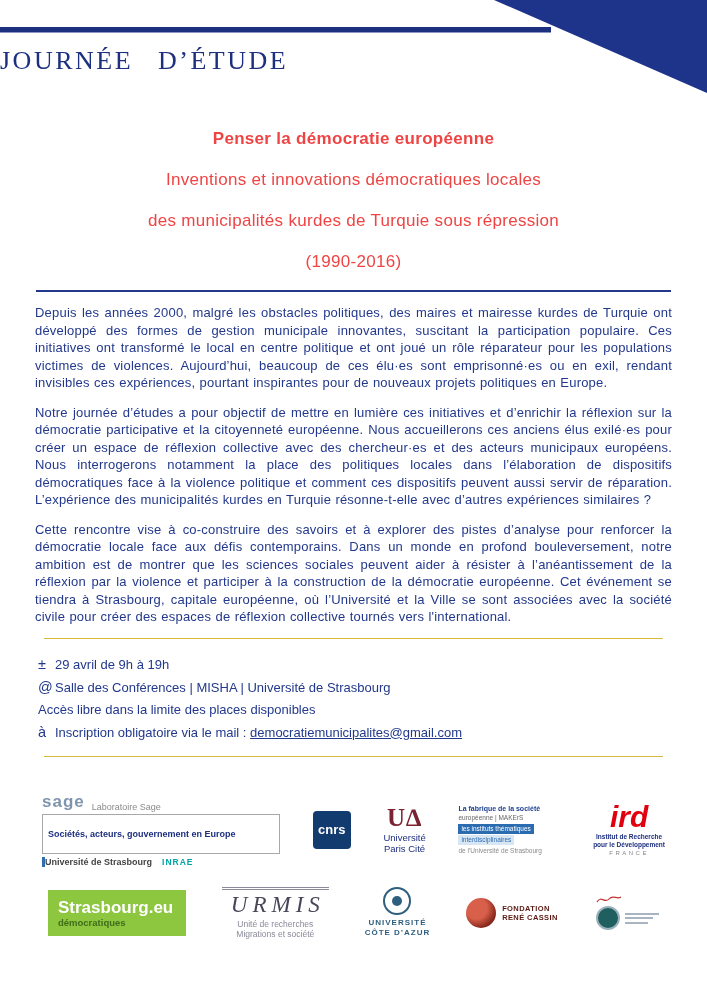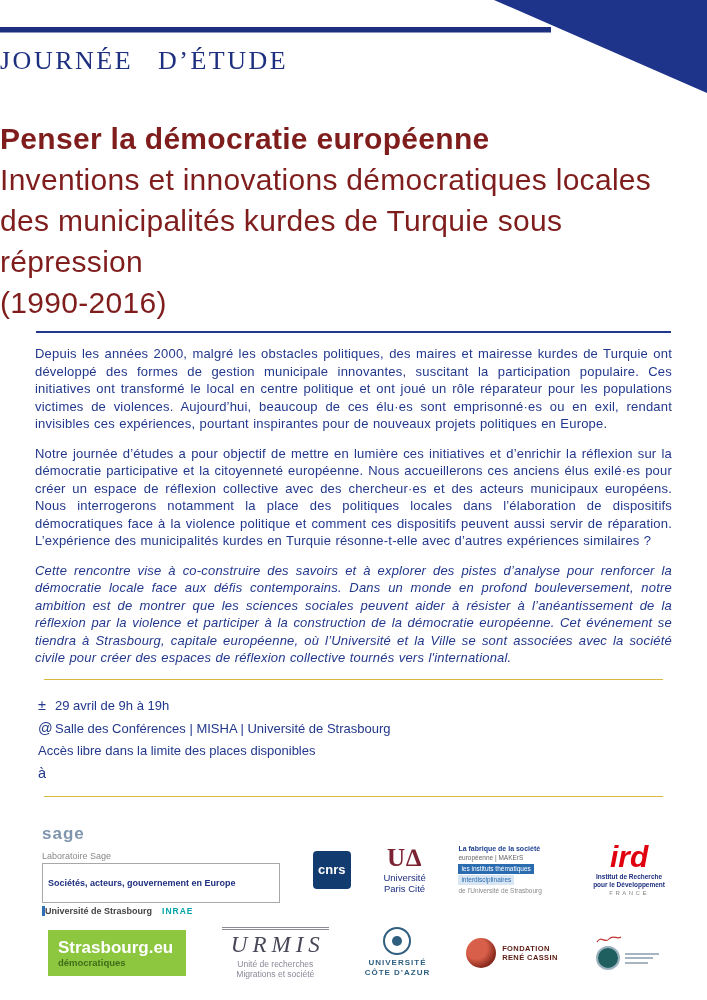--- a/index.html
+++ b/index.html
@@ -23,22 +23,23 @@
     font-size: 26px;
     font-weight: 400;
     color: #1d2f7f;
     letter-spacing: 2.5px;
     word-spacing: 16px;
   }
 
   
   .subtitle {
     margin-top: 42px;
-    color: #7f1d1d;
-    font-size: 30px;
+    text-align: center;
+    color: #ef4444;
+    font-size: 17px;
     line-height: 41px;
     letter-spacing: 0.3px;
   }
   .subtitle .bold-line { font-weight: 700; }
 
   .rule-blue {
     border: none;
     border-top: 2px solid #22388c;
     margin: 8px 36px 0;
   }
@@ -47,21 +48,21 @@
   .paragraphs {
     margin: 12px 35px 0;
     color: #22388c;
     font-size: 13px;
     line-height: 17.5px;
     text-align: justify;
     letter-spacing: 0.2px;
     word-spacing: 0.5px;
   }
   .paragraphs p { margin: 0 0 12px; }
-  .paragraphs p:last-child { margin-bottom: 8px; font-style: italic; }
+  .paragraphs p:last-child { margin-bottom: 8px; }
 
   .rule-gold {
     border: none;
     border-top: 1.5px solid #d8b83f;
     margin: 12px 44px 0;
   }
 
   
   .details { margin: 14px 38px 0; color: #22388c; font-size: 13px; }
   .detail-row { display: flex; align-items: baseline; line-height: 22px; }
@@ -79,21 +80,21 @@
   .logo-row2 {
     margin: 24px 48px 0;
     display: flex;
     align-items: center;
     justify-content: space-between;
     height: 56px;
   }
 
   
   .sage { width: 238px; }
-  .sage-top { display: flex; align-items: flex-start; gap: 7px; flex-direction: column; }
+  .sage-top { display: flex; align-items: flex-end; gap: 7px; }
   .sage-word { font-size: 17px; font-weight: 700; color: #7f95ad; letter-spacing: 1px; }
   .sage-lab { font-size: 9px; color: #8a8a8a; }
   .sage-box {
     border: 1px solid #a8a8a8;
     padding: 14px 5px;
     margin-top: 2px;
     font-weight: 700;
     color: #1d2f7f;
     font-size: 9px;
   }
@@ -216,20 +217,23 @@
     </div>
     <div class="detail-row">
       <span class="detail-icon">@</span>
       <span>Salle des Conférences | MISHA | Université de Strasbourg</span>
     </div>
     <div class="detail-row">
       <span>Accès libre dans la limite des places disponibles</span>
     </div>
     <div class="detail-row">
       <span class="detail-icon">à</span>
+      <span>
+        <span>Inscription obligatoire via le mail : </span><a class="mail-link">democratiemunicipalites@gmail.com</a>
+      </span>
     </div>
   </div>
 
   <hr class="rule-gold">
 
   <div class="logo-row1">
 
     <div class="sage">
       <div class="sage-top">
         <span class="sage-word">sage</span>

